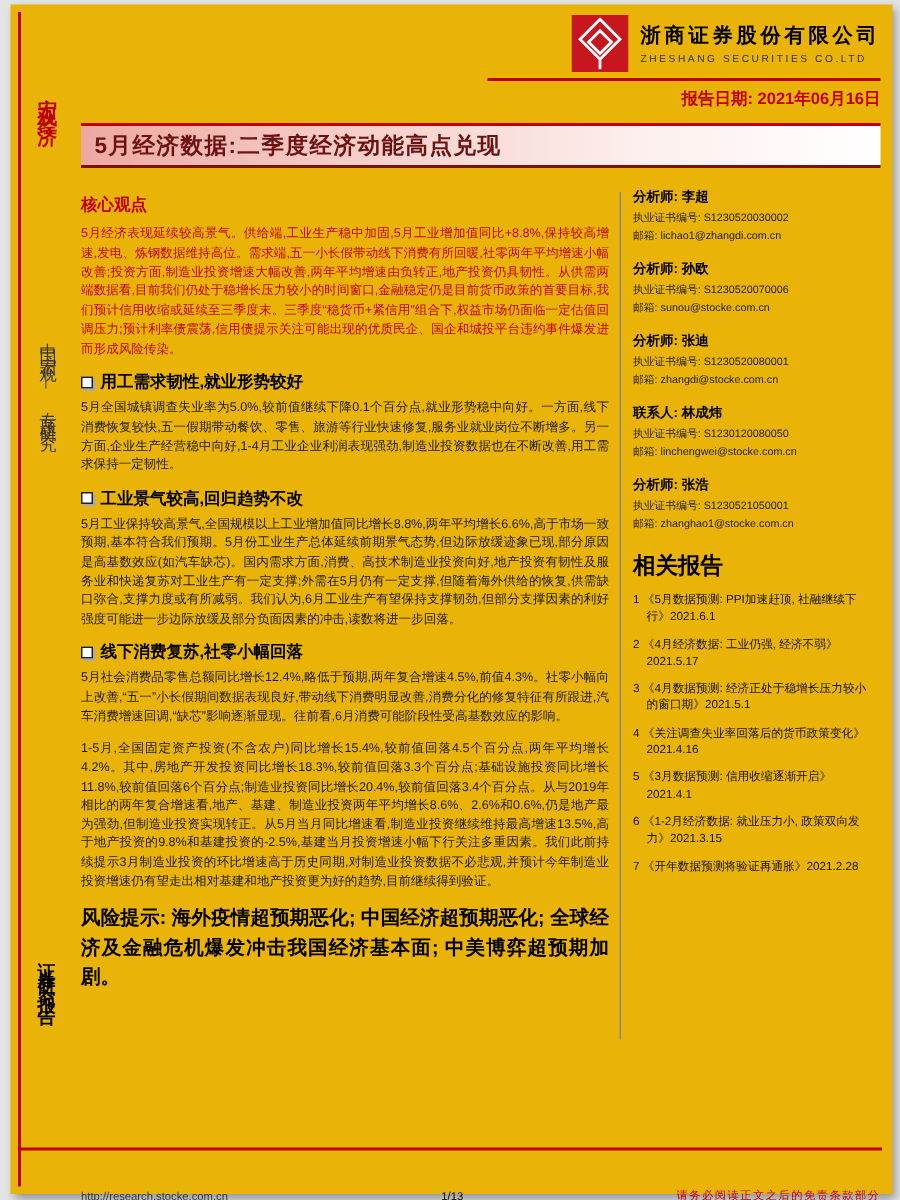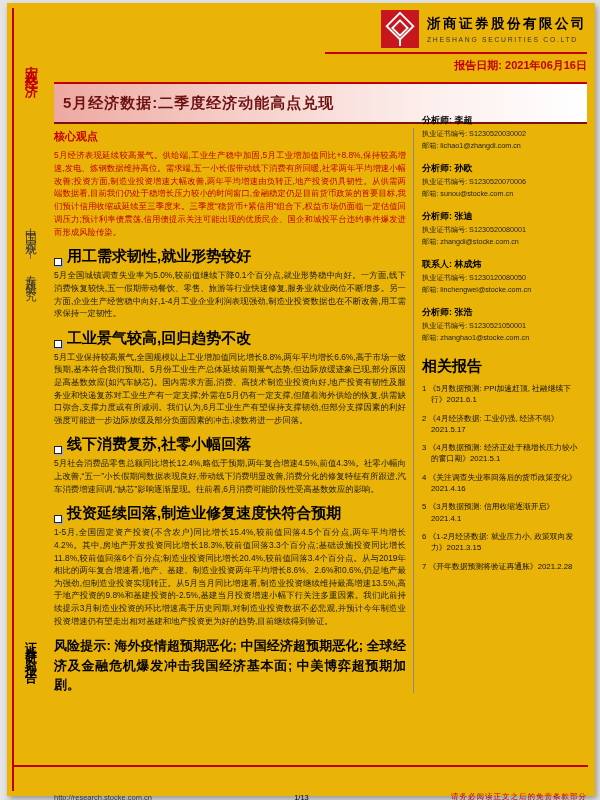--- a/index.html
+++ b/index.html
@@ -16,37 +16,37 @@
   .rail-divider{display:block;width:1px;height:14px;background:#666;margin:6px 0;}
   .rail-doc{position:absolute;left:15px;top:628px;color:#000;font-weight:bold;font-size:12px;letter-spacing:6px;}
   
   .brand{position:absolute;top:7px;right:8px;display:flex;align-items:center;gap:8px;}
   .logo{display:block;width:38px;height:38px;flex:none;}
   .brand-text{display:flex;flex-direction:column;}
   .brand-cn{font-size:13.5px;font-weight:bold;color:#000;letter-spacing:2.5px;white-space:nowrap;}
   .brand-en{font-size:6.8px;color:#333;letter-spacing:1.7px;margin-top:3px;white-space:nowrap;}
   .brand-rule{position:absolute;top:49px;left:318px;right:8px;height:2px;background:#c00000;}
   .report-date{position:absolute;top:55px;right:8px;color:#c00000;font-size:11px;font-weight:bold;}
-  .title-banner{position:absolute;top:79px;left:47px;right:8px;height:42px;
+  .title-banner{position:absolute;top:79px;left:47px;right:8px;height:30px;
     background:linear-gradient(90deg,#eda9a1 0%,#f6cfc9 35%,#fcefed 70%,#ffffff 100%);
     border-top:2px solid #c00000;border-bottom:2px solid #7a1010;
     display:flex;align-items:center;padding-left:9px;box-sizing:border-box;
     color:#6d1212;font-size:15px;font-weight:bold;letter-spacing:1px;}
   
   .main-col{position:absolute;left:47px;top:122px;width:352px;}
   .core-title{color:#c00000;font-weight:bold;font-size:11px;margin:4px 0 5px;}
   .core-text{color:#c00000;font-size:8.4px;line-height:1.52;text-align:justify;}
   .section{margin-top:9px;}
-  .sec-head{display:flex;align-items:flex-end;gap:5px;font-size:15px;font-weight:bold;color:#000;}
+  .sec-head{display:flex;align-items:center;gap:5px;font-size:11px;font-weight:bold;color:#000;}
   .bullet{width:6px;height:6px;border:1.3px solid #222;background:#fff;box-shadow:1.5px 1.5px 0 #aaa;flex:none;}
   .sec-body{margin-top:3px;font-size:8.4px;line-height:1.5;color:#1a1a1a;text-align:justify;}
   .risk{margin-top:9px;font-size:13px;line-height:1.5;color:#000;font-weight:bold;text-align:justify;}
   
   .v-divider{position:absolute;left:406px;top:125px;width:1px;height:565px;background:#8a8a8a;}
-  .sidebar{position:absolute;left:415px;top:111px;width:160px;}
+  .sidebar{position:absolute;left:415px;top:122px;width:160px;}
   .an-block{margin-bottom:11px;}
   .an-name{font-size:9px;font-weight:bold;color:#000;}
   .an-line{font-size:7.2px;color:#222;margin-top:2px;word-break:break-all;}
   .an-email{color:#222;}
   .related-title{font-size:15px;font-weight:bold;color:#000;margin:14px 0 7px;}
   .rel-item{font-size:7.8px;color:#111;line-height:1.45;margin-bottom:7px;padding-left:9px;text-indent:-9px;}
   
   .footer-rule{position:absolute;left:7px;right:7px;top:762px;height:2px;background:#c00000;}
   .footer-row{position:absolute;left:47px;right:8px;top:789px;display:flex;justify-content:space-between;
     align-items:center;font-size:7.5px;color:#333;}
@@ -116,24 +116,20 @@
 
     <div class="section">
       <div class="sec-head">
         <span class="bullet"></span>
         <span>线下消费复苏,社零小幅回落</span>
       </div>
       <div class="sec-body">5月社会消费品零售总额同比增长12.4%,略低于预期,两年复合增速4.5%,前值4.3%。社零小幅向上改善,“五一”小长假期间数据表现良好,带动线下消费明显改善,消费分化的修复特征有所跟进,汽车消费增速回调,“缺芯”影响逐渐显现。往前看,6月消费可能阶段性受高基数效应的影响。</div>
     </div>
 
     <div class="section">
-      <div class="sec-head">
-        <span class="bullet"></span>
-        <span>投资延续回落,制造业修复速度快符合预期</span>
-      </div>
       <div class="sec-body">1-5月,全国固定资产投资(不含农户)同比增长15.4%,较前值回落4.5个百分点,两年平均增长4.2%。其中,房地产开发投资同比增长18.3%,较前值回落3.3个百分点;基础设施投资同比增长11.8%,较前值回落6个百分点;制造业投资同比增长20.4%,较前值回落3.4个百分点。从与2019年相比的两年复合增速看,地产、基建、制造业投资两年平均增长8.6%、2.6%和0.6%,仍是地产最为强劲,但制造业投资实现转正。从5月当月同比增速看,制造业投资继续维持最高增速13.5%,高于地产投资的9.8%和基建投资的-2.5%,基建当月投资增速小幅下行关注多重因素。我们此前持续提示3月制造业投资的环比增速高于历史同期,对制造业投资数据不必悲观,并预计今年制造业投资增速仍有望走出相对基建和地产投资更为好的趋势,目前继续得到验证。</div>
     </div>
 
     <div class="risk">
       <span class="risk-label">风险提示: </span><span>海外疫情超预期恶化; 中国经济超预期恶化; 全球经济及金融危机爆发冲击我国经济基本面; 中美博弈超预期加剧。</span>
     </div>
   </div>
 
   <div class="v-divider"></div>
 

